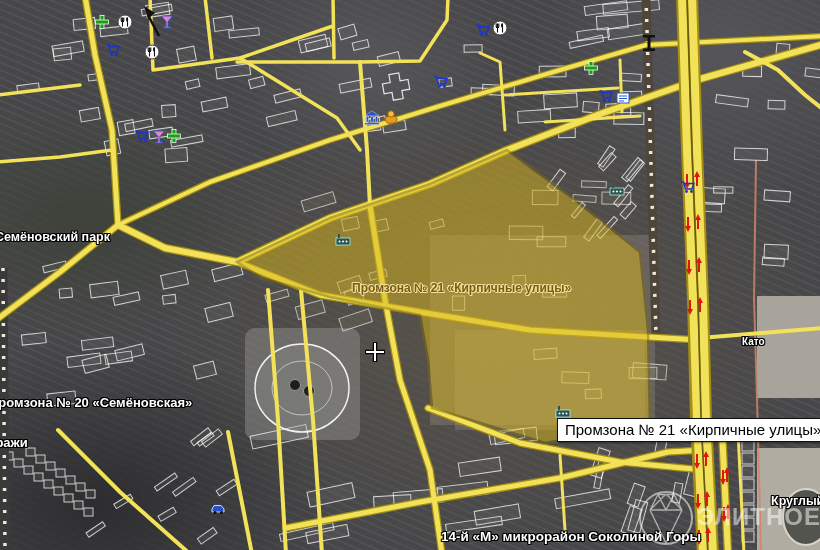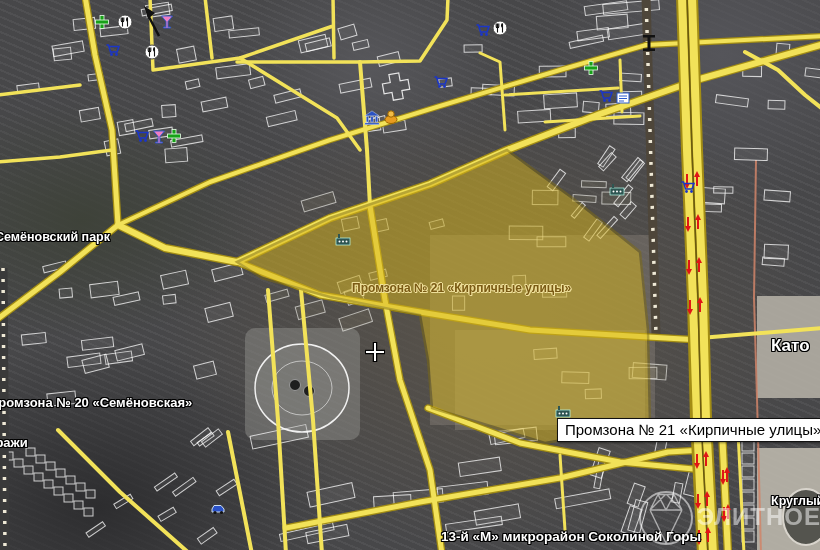--- a/index.html
+++ b/index.html
@@ -480,22 +480,22 @@
           <circle cx="5" cy="12.5" r="1.6" fill="#111"></circle>
           <circle cx="11.5" cy="12.5" r="1.6" fill="#111"></circle>
         </svg>
       </div>
     </div>
 
   <div class="map-label" style="left:-5px;top:230px;font-size:12.5px">Семёновский парк</div>
   <div class="map-label" style="left:-11px;top:395px">Промзона № 20 «Семёновская»</div>
   <div class="map-label" style="left:-19px;top:435px">Гаражи</div>
   <div class="zone-label">Промзона № 21 «Кирпичные улицы»</div>
-  <div class="map-label" style="left:441px;top:529px;font-size:13.5px">13-й «М» микрорайон Соколиной Горы</div>
-  <div class="map-label" style="left:771px;top:336px;font-size:17px">Като</div>
+  <div class="map-label" style="left:441px;top:529px;font-size:13.5px">14-й «М» микрорайон Соколиной Горы</div>
+  <div class="map-label" style="left:742px;top:336px;font-size:10px">Като</div>
   <div class="map-label" style="left:771px;top:494px;font-size:12.5px">Круглый</div>
 
   <svg class="wm-logo" viewBox="0 0 60 60">
     <g stroke="rgba(255,255,255,0.55)" stroke-width="2" fill="none">
       <circle cx="30" cy="30" r="26"></circle>
       <path d="M14,22 H46 M30,6 L14,22 M30,6 L46,22 M14,22 L30,55 M46,22 L30,55 M22,6.5 L14,22 M38,6.5 L46,22 M22,6.5 H38 M22,6.5 L30,22 M38,6.5 L30,22" stroke-width="1.4"></path>
     </g>
   </svg>
   <div class="wm-text">ЭЛИТНОЕ.РУ</div>
 

